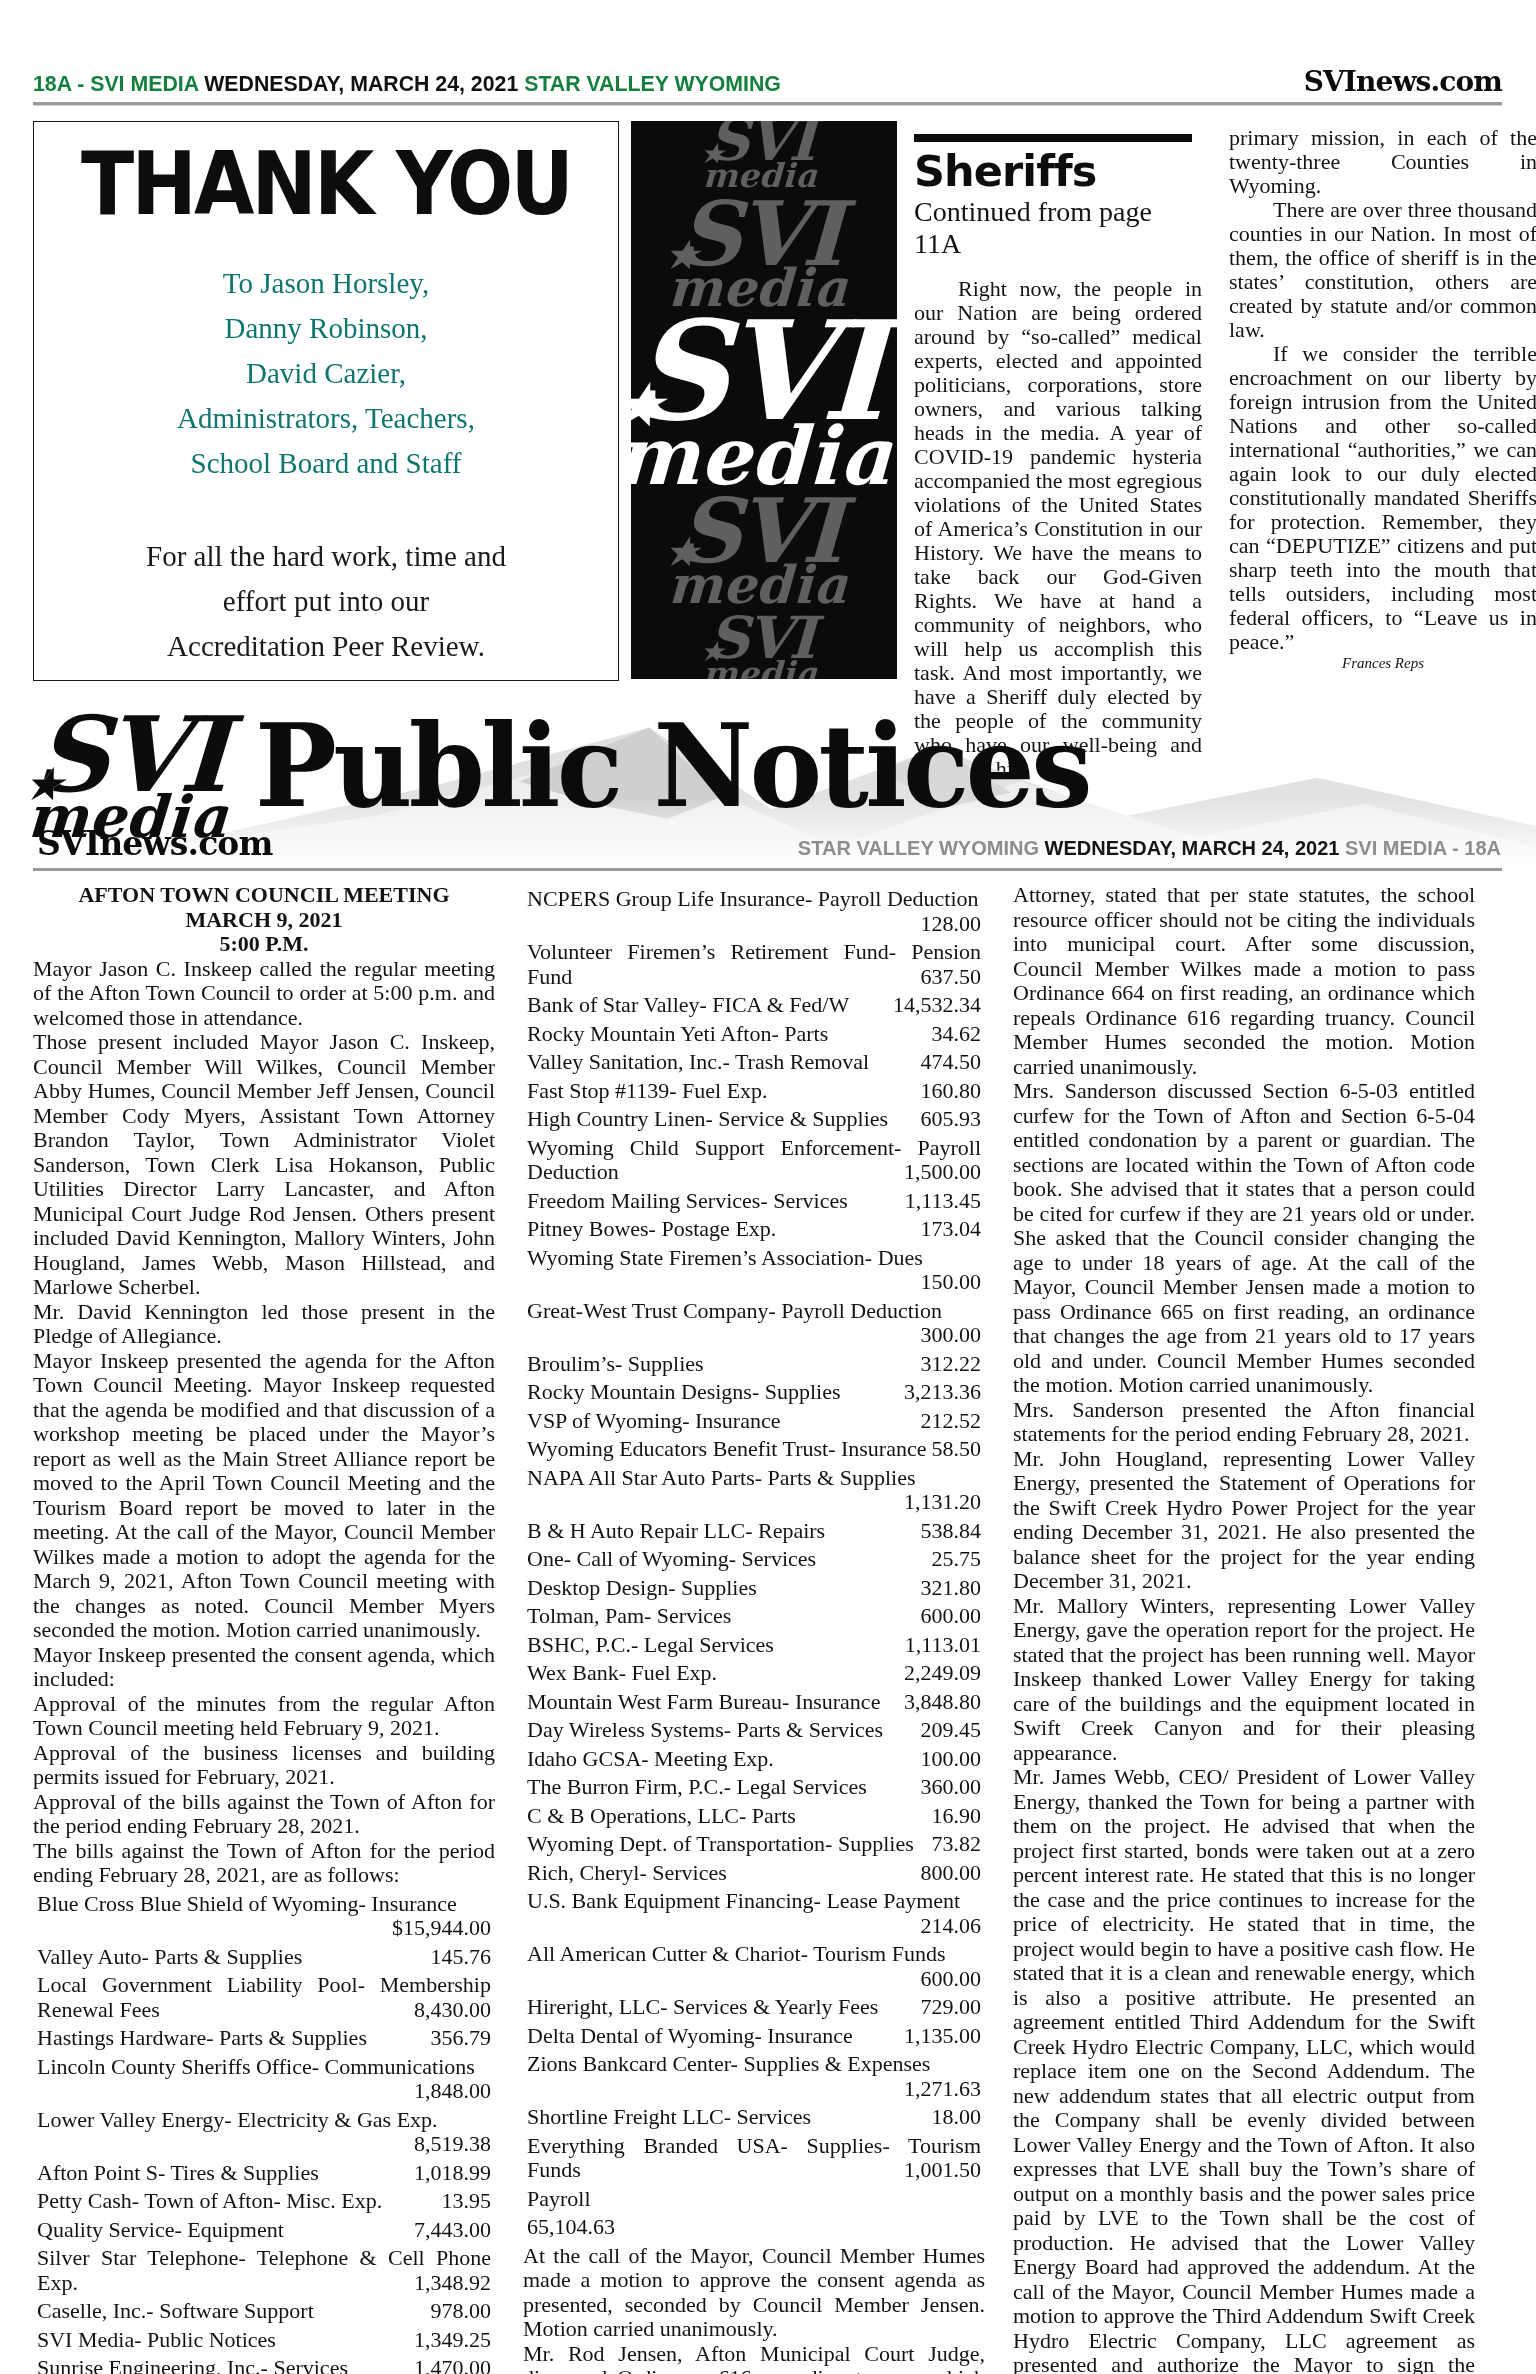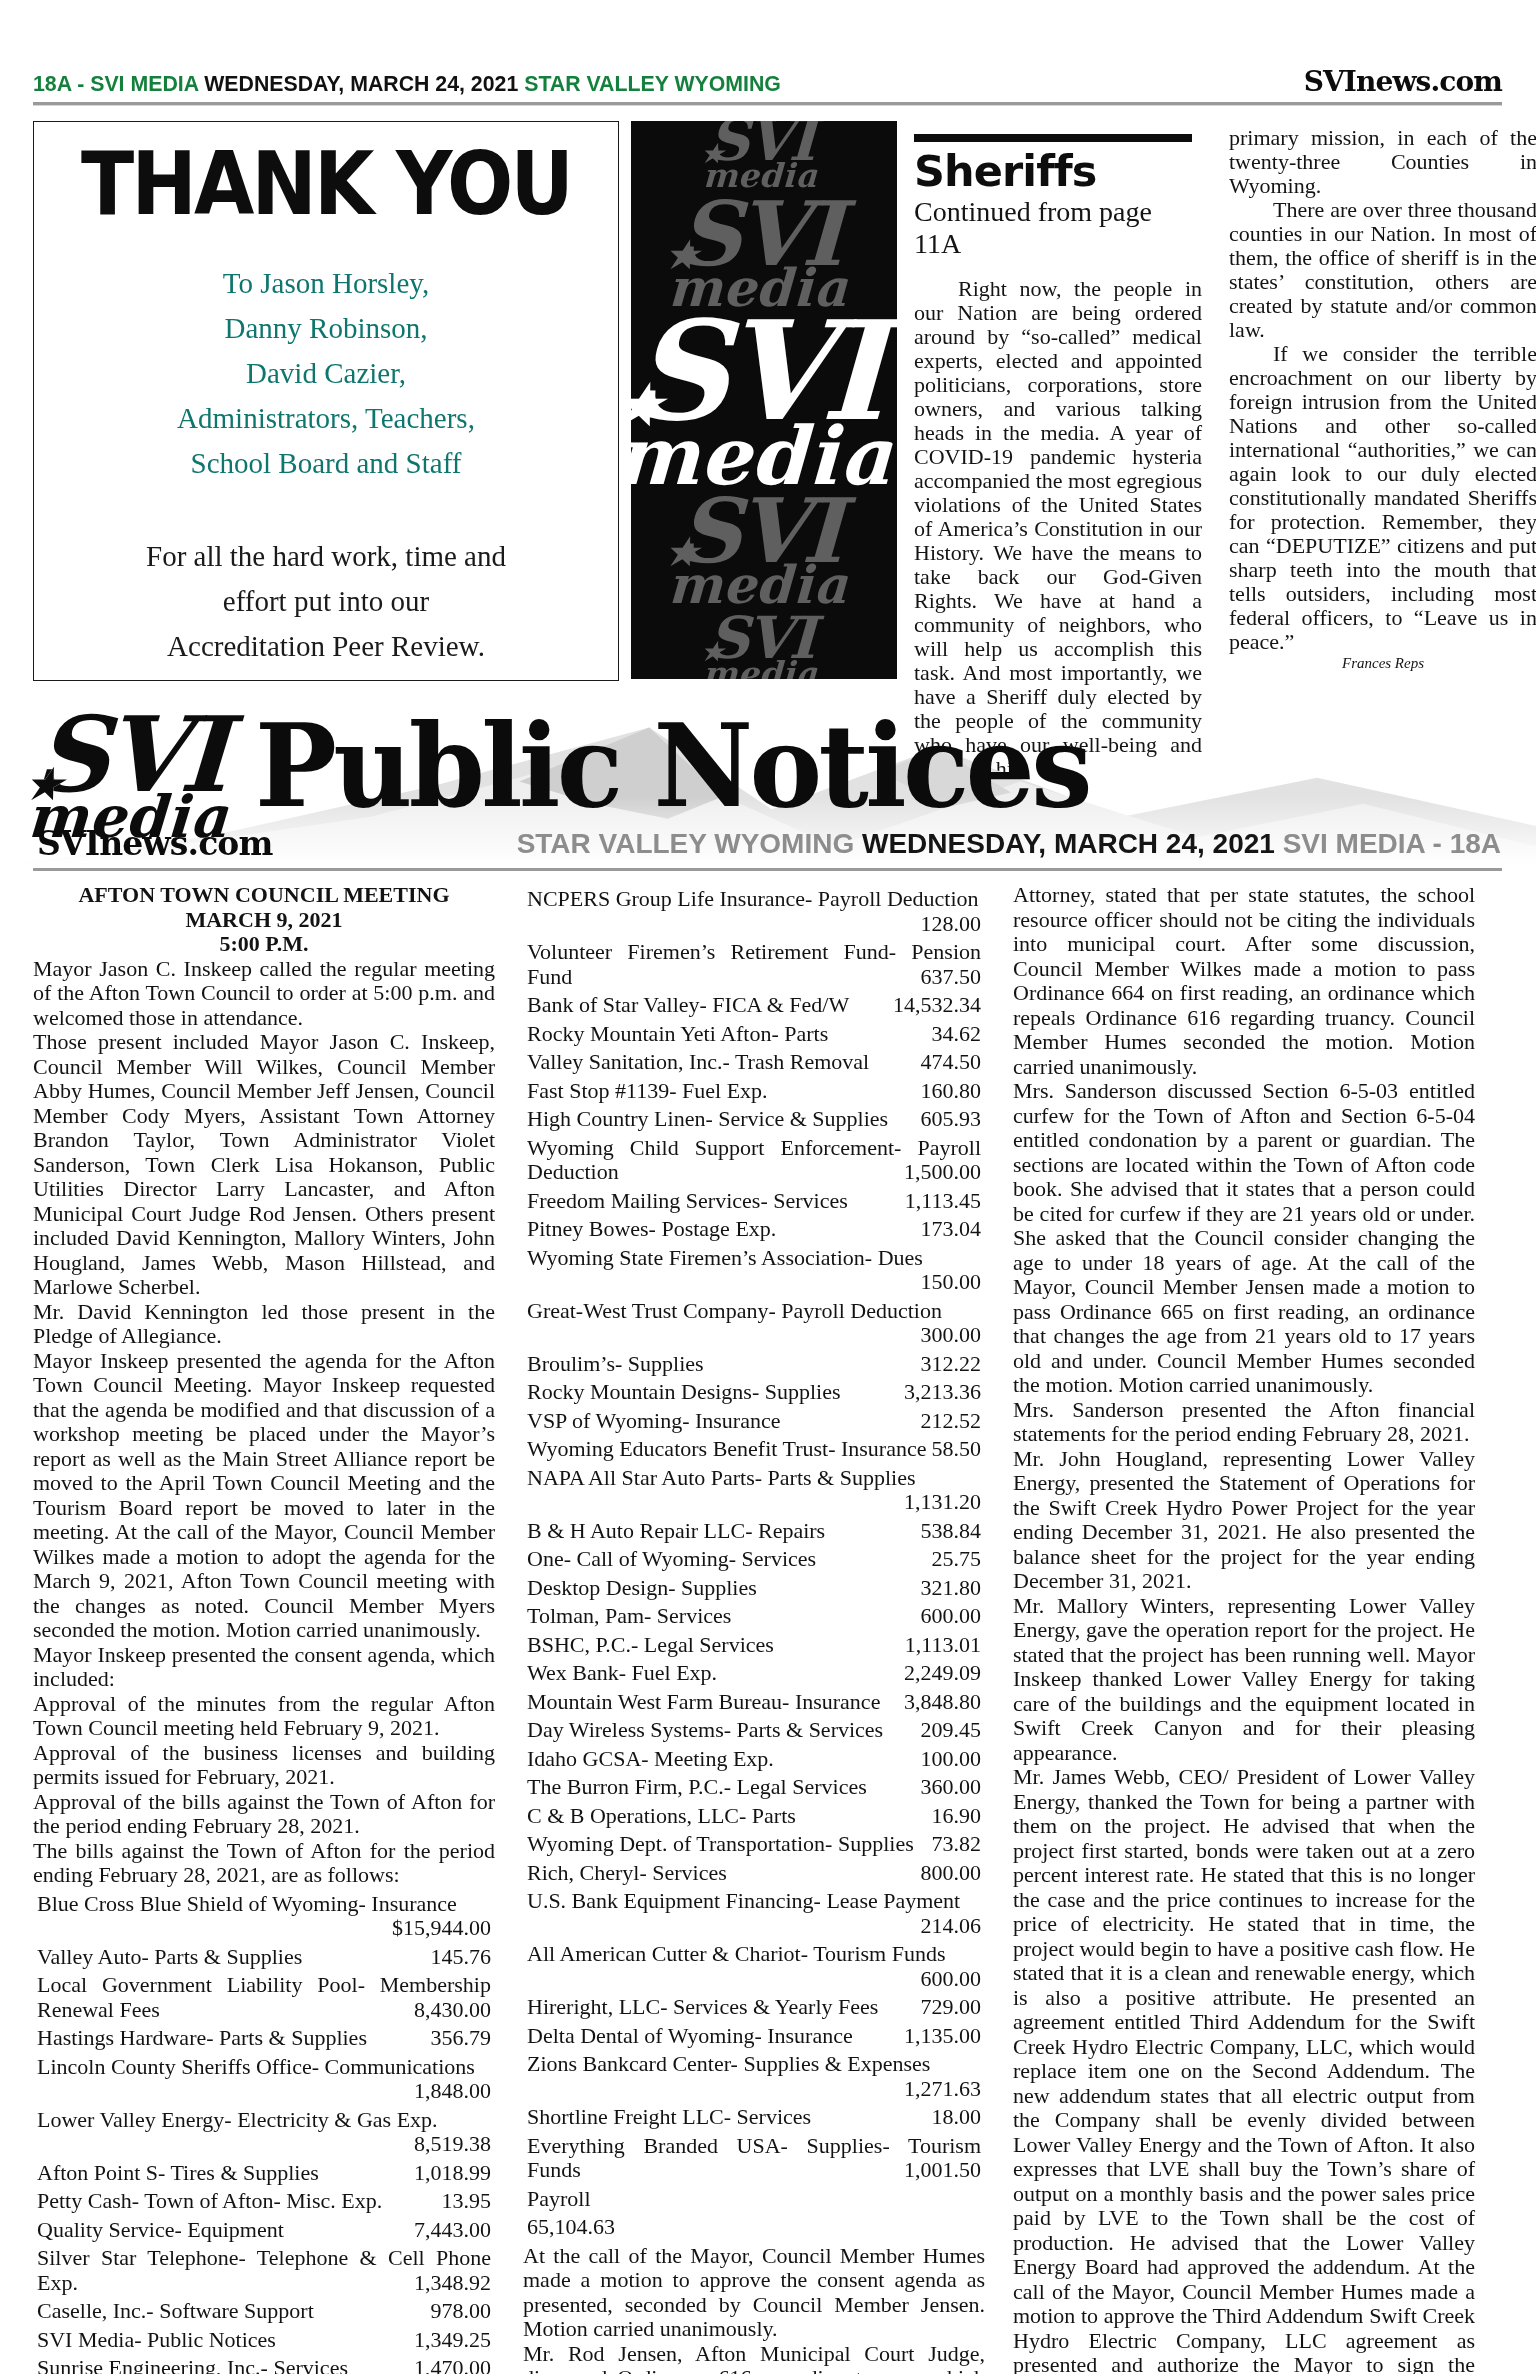--- a/index.html
+++ b/index.html
@@ -47,21 +47,21 @@
   
   .banner{position:absolute;left:0;top:707px;width:1536px;height:160px;}
   .banner svg.mtn{position:absolute;left:0;top:0;width:100%;height:100%;}
   .banner-row{position:absolute;left:35px;top:1.9px;display:flex;align-items:flex-start;gap:18.6px;}
   .banner .svilogo{transform:skewX(-6deg);margin-top:5.6px;color:#0c0c0c;}
   .banner .svilogo .svi{font-size:104px;}
   .banner .svilogo .media{font-size:58px;}
   .banner .svilogo .star{font-size:46px;left:-11px;bottom:30%;color:#0c0c0c;text-shadow:0 0 0 #fff;}
   .banner-title{font-family:"DejaVu Serif",serif;font-weight:bold;font-size:109px;letter-spacing:-3.7px;color:#0b0b0b;line-height:1.05;transform:scaleY(1.05);white-space:nowrap;}
   .banner-site{position:absolute;left:37px;bottom:3.7px;font-family:"DejaVu Serif",serif;font-weight:bold;font-size:33px;letter-spacing:-0.9px;color:#0b0b0b;}
-  .banner-meta{position:absolute;right:35px;bottom:7.4px;font-family:"Liberation Sans",sans-serif;font-weight:bold;font-size:28px;white-space:nowrap;}
+  .banner-meta{position:absolute;right:35px;bottom:7.4px;font-family:"Liberation Sans",sans-serif;font-weight:bold;font-size:20px;white-space:nowrap;}
   .banner-meta .gray{color:#8d8d8d;} .banner-meta .blk{color:#151515;}
   .banner-rule{position:absolute;left:33px;top:868px;width:1469px;height:2.8px;background:#9a9a9a;}
 
   
   .columns{position:absolute;left:33px;top:883px;width:1469px;display:flex;gap:28px;}
   .ncol{width:462px;flex:0 0 462px;font-size:22px;line-height:24.5px;color:#131313;}
   .center-bold{font-weight:bold;text-align:center;}
   .ncol p.para{margin:0;text-align:justify;}
   .ncol p.ledger{margin:4px;text-align:justify;}
   .ledger .lamt{float:right;}

